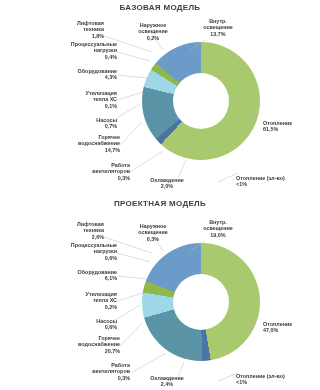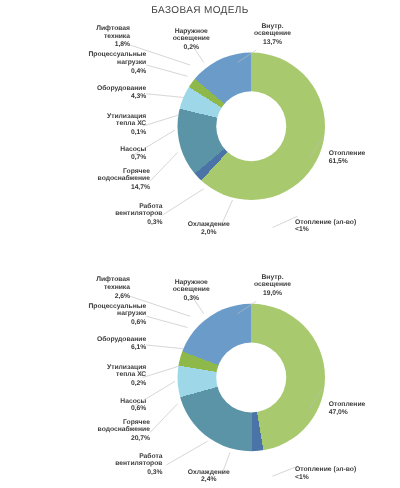--- a/index.html
+++ b/index.html
@@ -4,21 +4,21 @@
 <style>
   html,body{margin:0;padding:0;}
   body{
     width:320px;height:390px;overflow:hidden;background:#ffffff;
     font-family:"Liberation Sans","DejaVu Sans",sans-serif;
     color:#3b3b3b;
   }
   .chart-block{position:relative;width:320px;height:195px;overflow:hidden;}
   .chart-title{
     position:absolute;width:100%;text-align:center;top:3px;left:0;
-    font-size:8px;font-weight:normal;letter-spacing:.3px;color:#3f3f3f;
+    font-size:8px;font-weight:bold;letter-spacing:.3px;color:#3f3f3f;
   }
   .chart-block.second .chart-title{top:4px;}
   .donut-wrap{position:absolute;}
   .donut{position:absolute;border-radius:50%;}
   .donut-hole{
     position:absolute;border-radius:50%;background:#ffffff;
     left:50%;top:50%;transform:translate(-50%,-50%);
   }
   .label{
     position:absolute;font-size:5.4px;line-height:6.4px;font-weight:bold;
@@ -118,20 +118,21 @@
     <span class="pct">61,5%</span>
   </div>
 
   <div class="label right" style="left:236px;top:175px;width:84px;">
     <span>Отопление (эл-во)</span>
     <span class="pct">&lt;1%</span>
   </div>
 </div>
 
 <div class="chart-block second">
+  <div class="chart-title">ПРОЕКТНАЯ МОДЕЛЬ</div>
 
   <div class="donut-wrap" id="donut2" style="left:142px;top:48px;width:118px;height:118px;">
     <div class="donut" id="donut2-ring" style="left: 0px; top: 0px; width: 118px; height: 118px; background: conic-gradient(rgb(168, 201, 110) 0deg, rgb(168, 201, 110) 168.694deg, rgb(168, 201, 110) 168.694deg, rgb(168, 201, 110) 170.489deg, rgb(74, 116, 168) 170.489deg, rgb(74, 116, 168) 179.103deg, rgb(91, 148, 166) 179.103deg, rgb(91, 148, 166) 180.179deg, rgb(91, 148, 166) 180.179deg, rgb(91, 148, 166) 254.477deg, rgb(158, 216, 232) 254.477deg, rgb(158, 216, 232) 256.63deg, rgb(158, 216, 232) 256.63deg, rgb(158, 216, 232) 257.348deg, rgb(158, 216, 232) 257.348deg, rgb(158, 216, 232) 279.242deg, rgb(143, 184, 74) 279.242deg, rgb(143, 184, 74) 281.396deg, rgb(143, 184, 74) 281.396deg, rgb(143, 184, 74) 290.728deg, rgb(106, 155, 201) 290.728deg, rgb(106, 155, 201) 291.805deg, rgb(106, 155, 201) 291.805deg, rgb(106, 155, 201) 360deg);"></div>
     <div class="donut-hole" style="width:56px;height:56px;"></div>
   </div>
 
   <svg class="leaders" width="320" height="195">
     <line x1="104" y1="42" x2="152" y2="58"></line>
     <line x1="153" y1="41" x2="163" y2="56"></line>
     <line x1="205" y1="46" x2="190" y2="56"></line>

